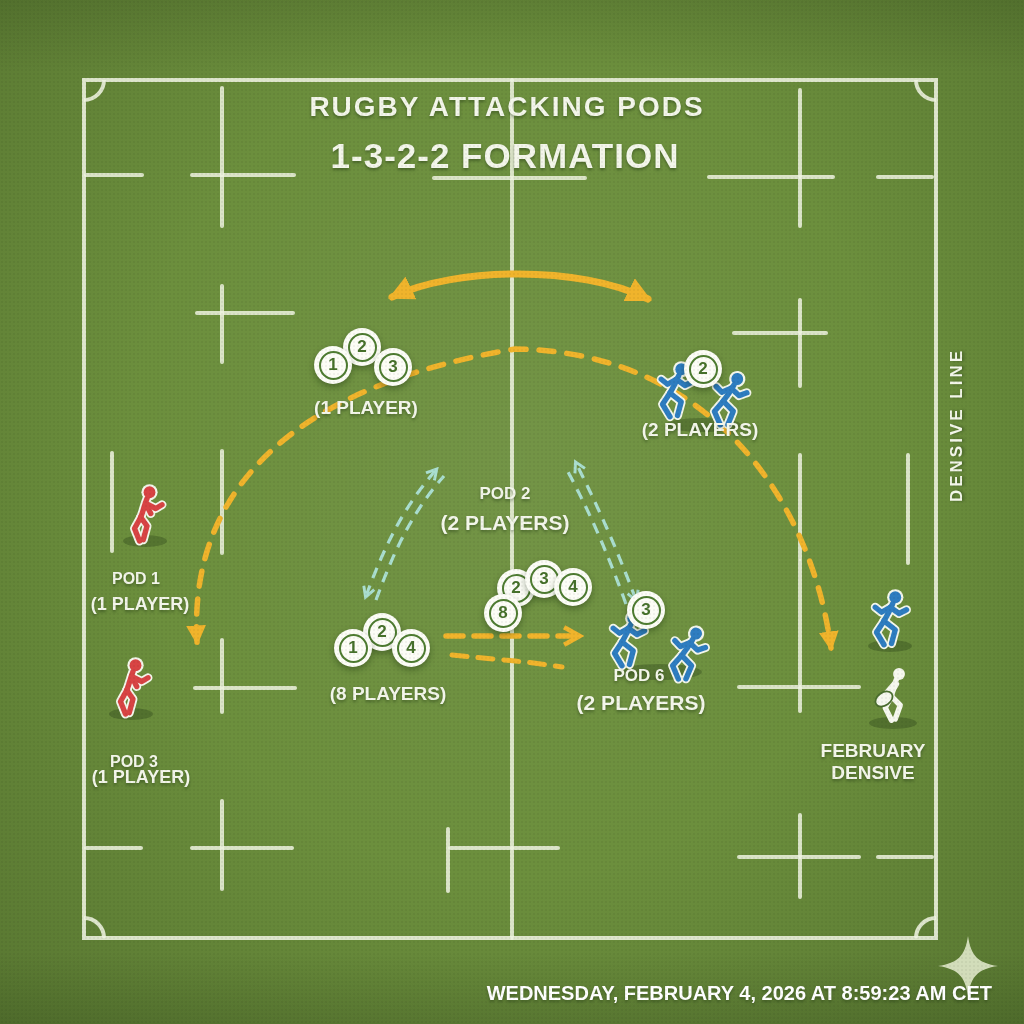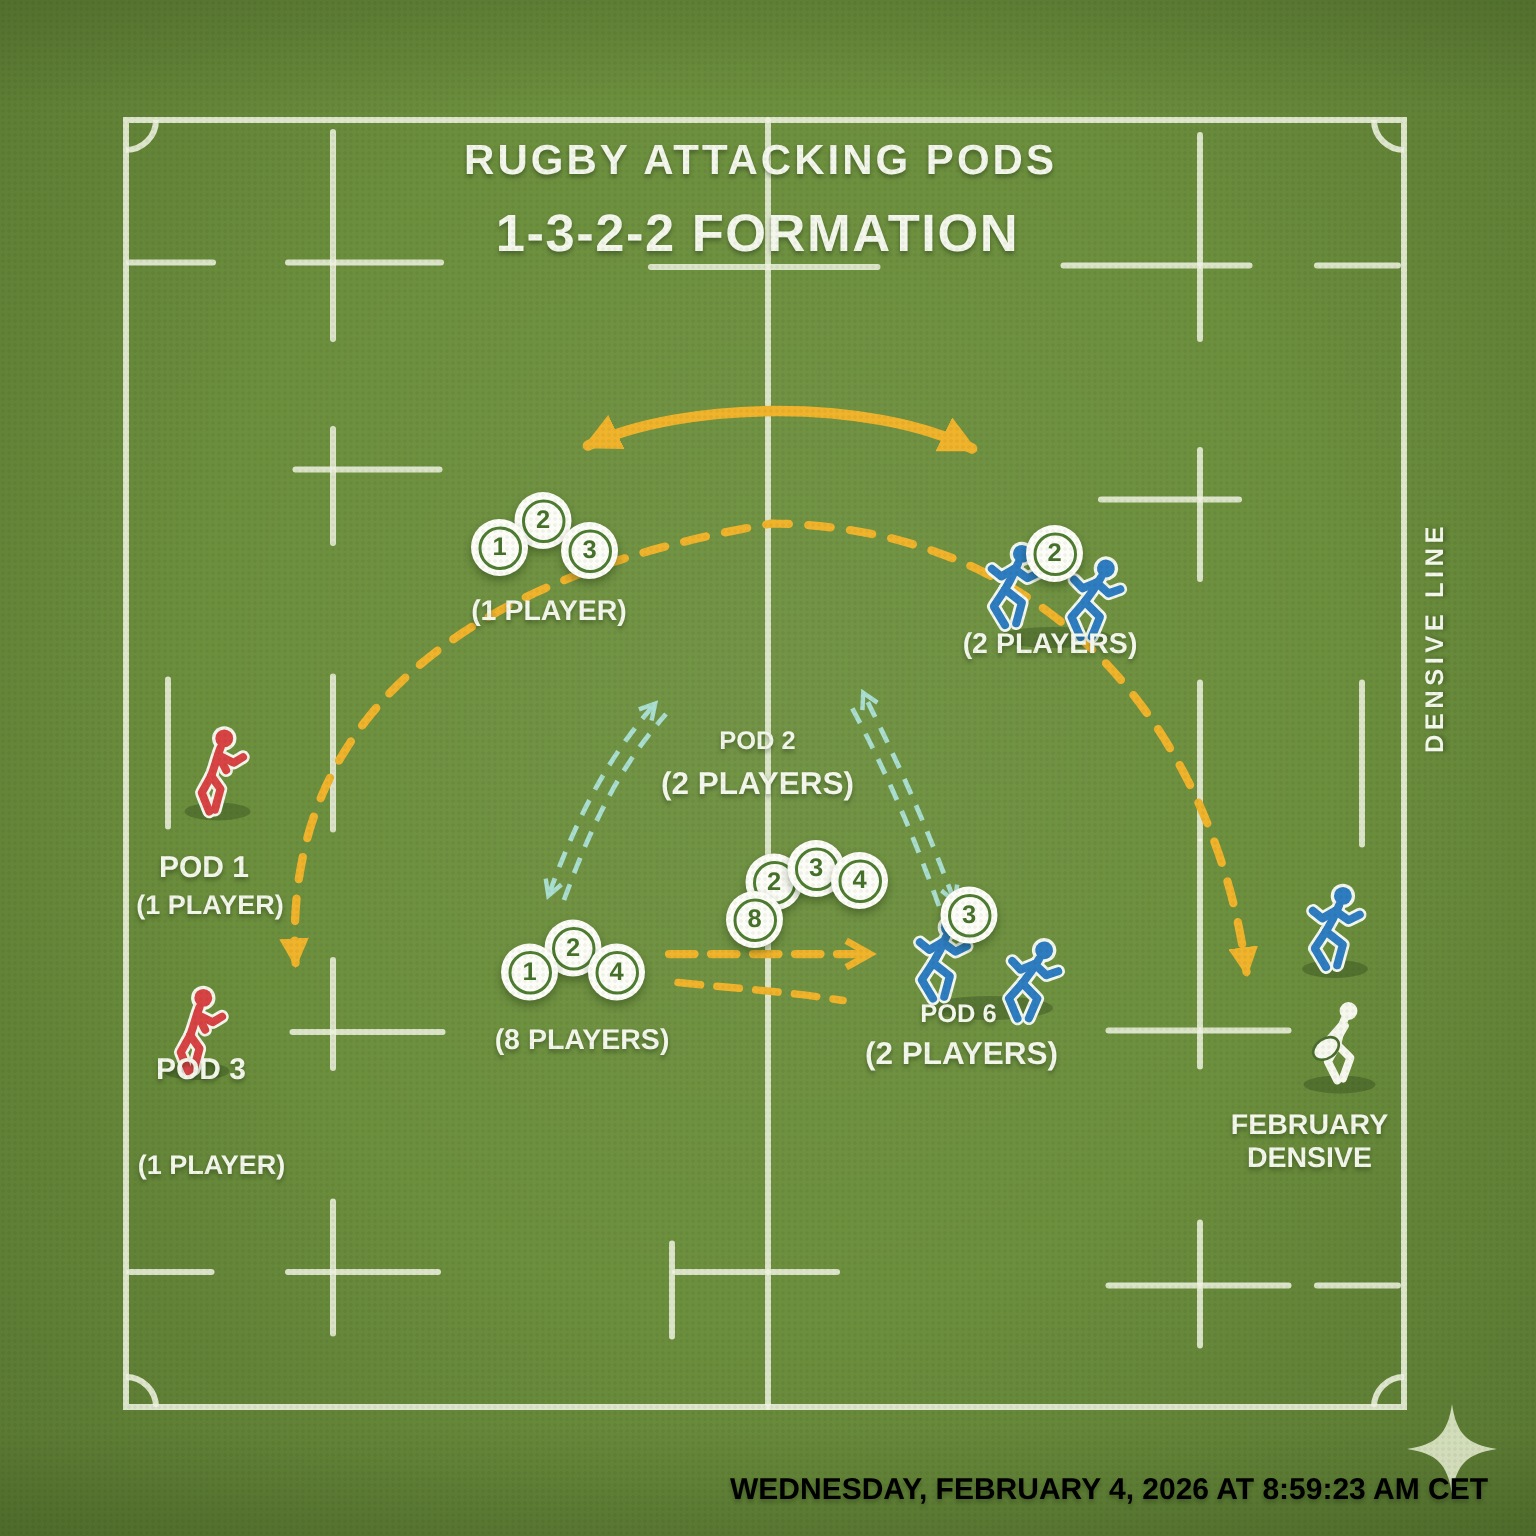--- a/index.html
+++ b/index.html
@@ -36,27 +36,27 @@
     width:29px;height:29px;border:2px solid #4e7c31;border-radius:50%;box-sizing:border-box;
     display:flex;align-items:center;justify-content:center;
     font-weight:700;font-size:17px;color:#46712b;
   }
   .lbl{
     position:absolute;transform:translate(-50%,-50%);z-index:7;
     color:#f3f6ea;font-weight:700;white-space:nowrap;text-align:center;
     text-shadow:0 2px 3px rgba(10,25,5,.35);
   }
   .fs18{font-size:18px}.fs19{font-size:19px}.fs21{font-size:21px}
-  .fs24{font-size:20px}.fs27{font-size:17px}
+  .fs24{font-size:16px}.fs27{font-size:17px}
   .title1{font-size:28px;letter-spacing:2px;}
   .title2{font-size:35px;letter-spacing:1px;}
   .vert{transform:translate(-50%,-50%) rotate(-90deg);letter-spacing:3px;font-size:17px;}
   .timestamp{
     position:absolute;right:32px;top:982px;z-index:7;
-    color:#000000;font-weight:600;font-size:20px;white-space:nowrap;
+    color:#ffffff;font-weight:600;font-size:20px;white-space:nowrap;
     text-shadow:0 2px 3px rgba(10,25,5,.3);
     text-align:right;
   }
 </style>
 </head>
 <body>
 
 <div class="vignette"></div>
 
 <div class="field-border"></div>
@@ -264,21 +264,21 @@
 <div class="lbl fs21" style="left:505px;top:523px">(2 PLAYERS)</div>
 
 <div class="lbl fs24" style="left:136px;top:579px">POD 1</div>
 <div class="lbl fs18" style="left:140px;top:604px">(1 PLAYER)</div>
 
 <div class="lbl fs19" style="left:388px;top:694px">(8 PLAYERS)</div>
 
 <div class="lbl fs27" style="left:639px;top:676px">POD 6</div>
 <div class="lbl fs21" style="left:641px;top:703px">(2 PLAYERS)</div>
 
-<div class="lbl fs24" style="left:134px;top:714px">POD 3</div>
+<div class="lbl fs24" style="left:134px;top:762px">POD 3</div>
 <div class="lbl fs18" style="left:141px;top:777px">(1 PLAYER)</div>
 
 <div class="lbl fs19" style="left:873px;top:751px">FEBRUARY</div>
 <div class="lbl fs19" style="left:873px;top:773px">DENSIVE</div>
 
 <div class="lbl vert" style="left:957px;top:425px">DENSIVE LINE</div>
 
 <div class="timestamp">WEDNESDAY, FEBRUARY 4, 2026 AT 8:59:23 AM CET</div>
 
 <div class="texture"></div>

